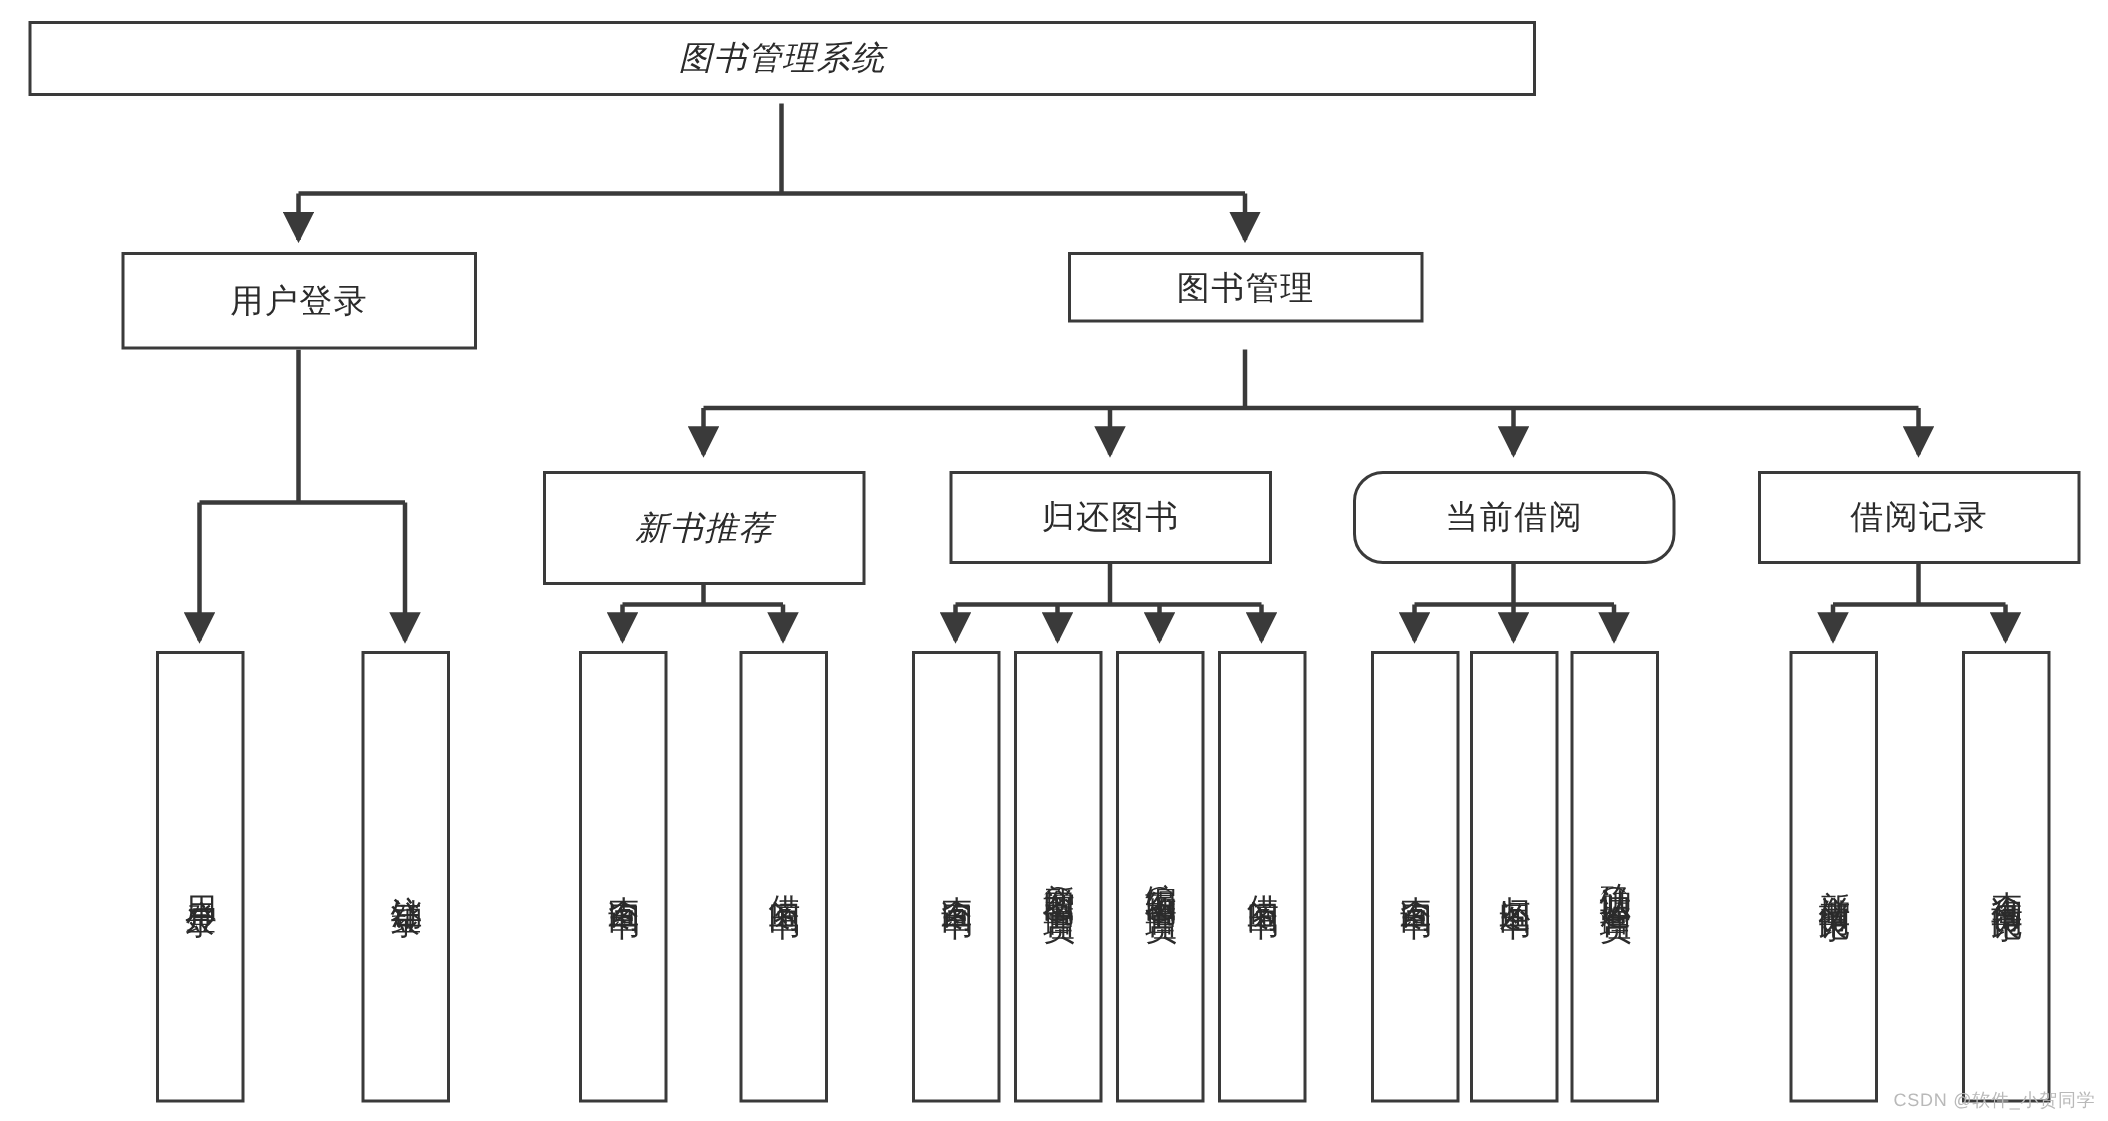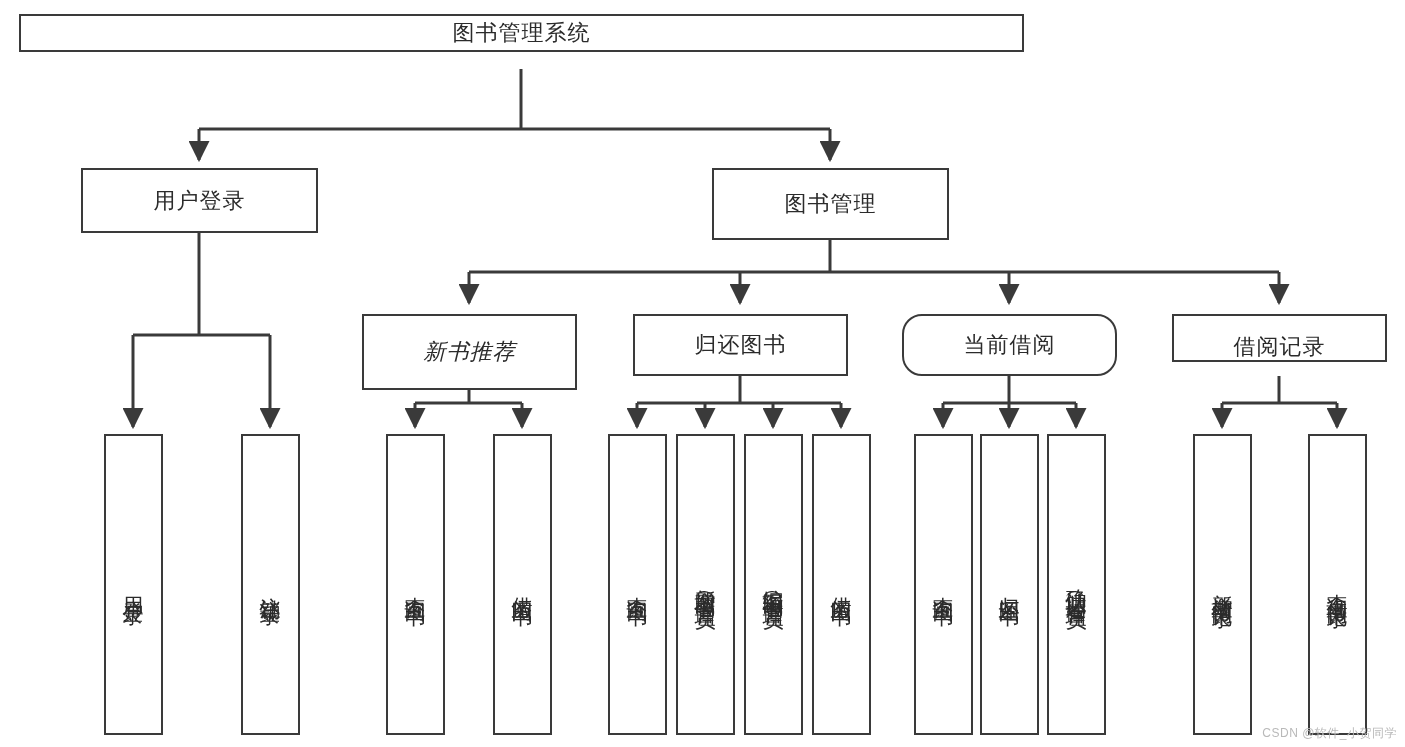--- a/index.html
+++ b/index.html
@@ -117,41 +117,41 @@
       <path d="M 1009 403 L 1009 427" marker-end="url(#arrow)"></path>
       <path d="M 1076 403 L 1076 427" marker-end="url(#arrow)"></path>
 
       <path d="M 1279 376 L 1279 403"></path>
       <path d="M 1222 403 L 1337 403"></path>
       <path d="M 1222 403 L 1222 427" marker-end="url(#arrow)"></path>
       <path d="M 1337 403 L 1337 427" marker-end="url(#arrow)"></path>
     </g>
   </svg>
 
-  <div class="node h" style="left:19px; top:14px; width:1005px; height:38px;">
+  <div class="node h" style="left:19px; top:14px; width:1005px; height:50px;font-style:italic;">
     <span class="label">图书管理系统</span>
   </div>
 
   <div class="node h" style="left:81px; top:168px; width:237px; height:65px;">
     <span class="label">用户登录</span>
   </div>
-  <div class="node h" style="left:712px; top:168px; width:237px; height:72px;">
+  <div class="node h" style="left:712px; top:168px; width:237px; height:47px;">
     <span class="label">图书管理</span>
   </div>
 
   <div class="node h" style="left:362px; top:314px; width:215px; height:76px;font-style:italic;">
     <span class="label">新书推荐</span>
   </div>
   <div class="node h" style="left:633px; top:314px; width:215px; height:62px;">
     <span class="label">归还图书</span>
   </div>
   <div class="node h" style="left:902px; top:314px; width:215px; height:62px;border-radius:20px;">
     <span class="label">当前借阅</span>
   </div>
-  <div class="node h" style="left:1172px; top:314px; width:215px; height:48px;align-items:flex-end;">
+  <div class="node h" style="left:1172px; top:314px; width:215px; height:62px;">
     <span class="label">借阅记录</span>
   </div>
 
   <div class="node v" style="left:104px; top:434px; width:59px; height:301px;">
     <span class="label">用户登录</span>
   </div>
   <div class="node v" style="left:241px; top:434px; width:59px; height:301px;">
     <span class="label">注销登录</span>
   </div>
 

